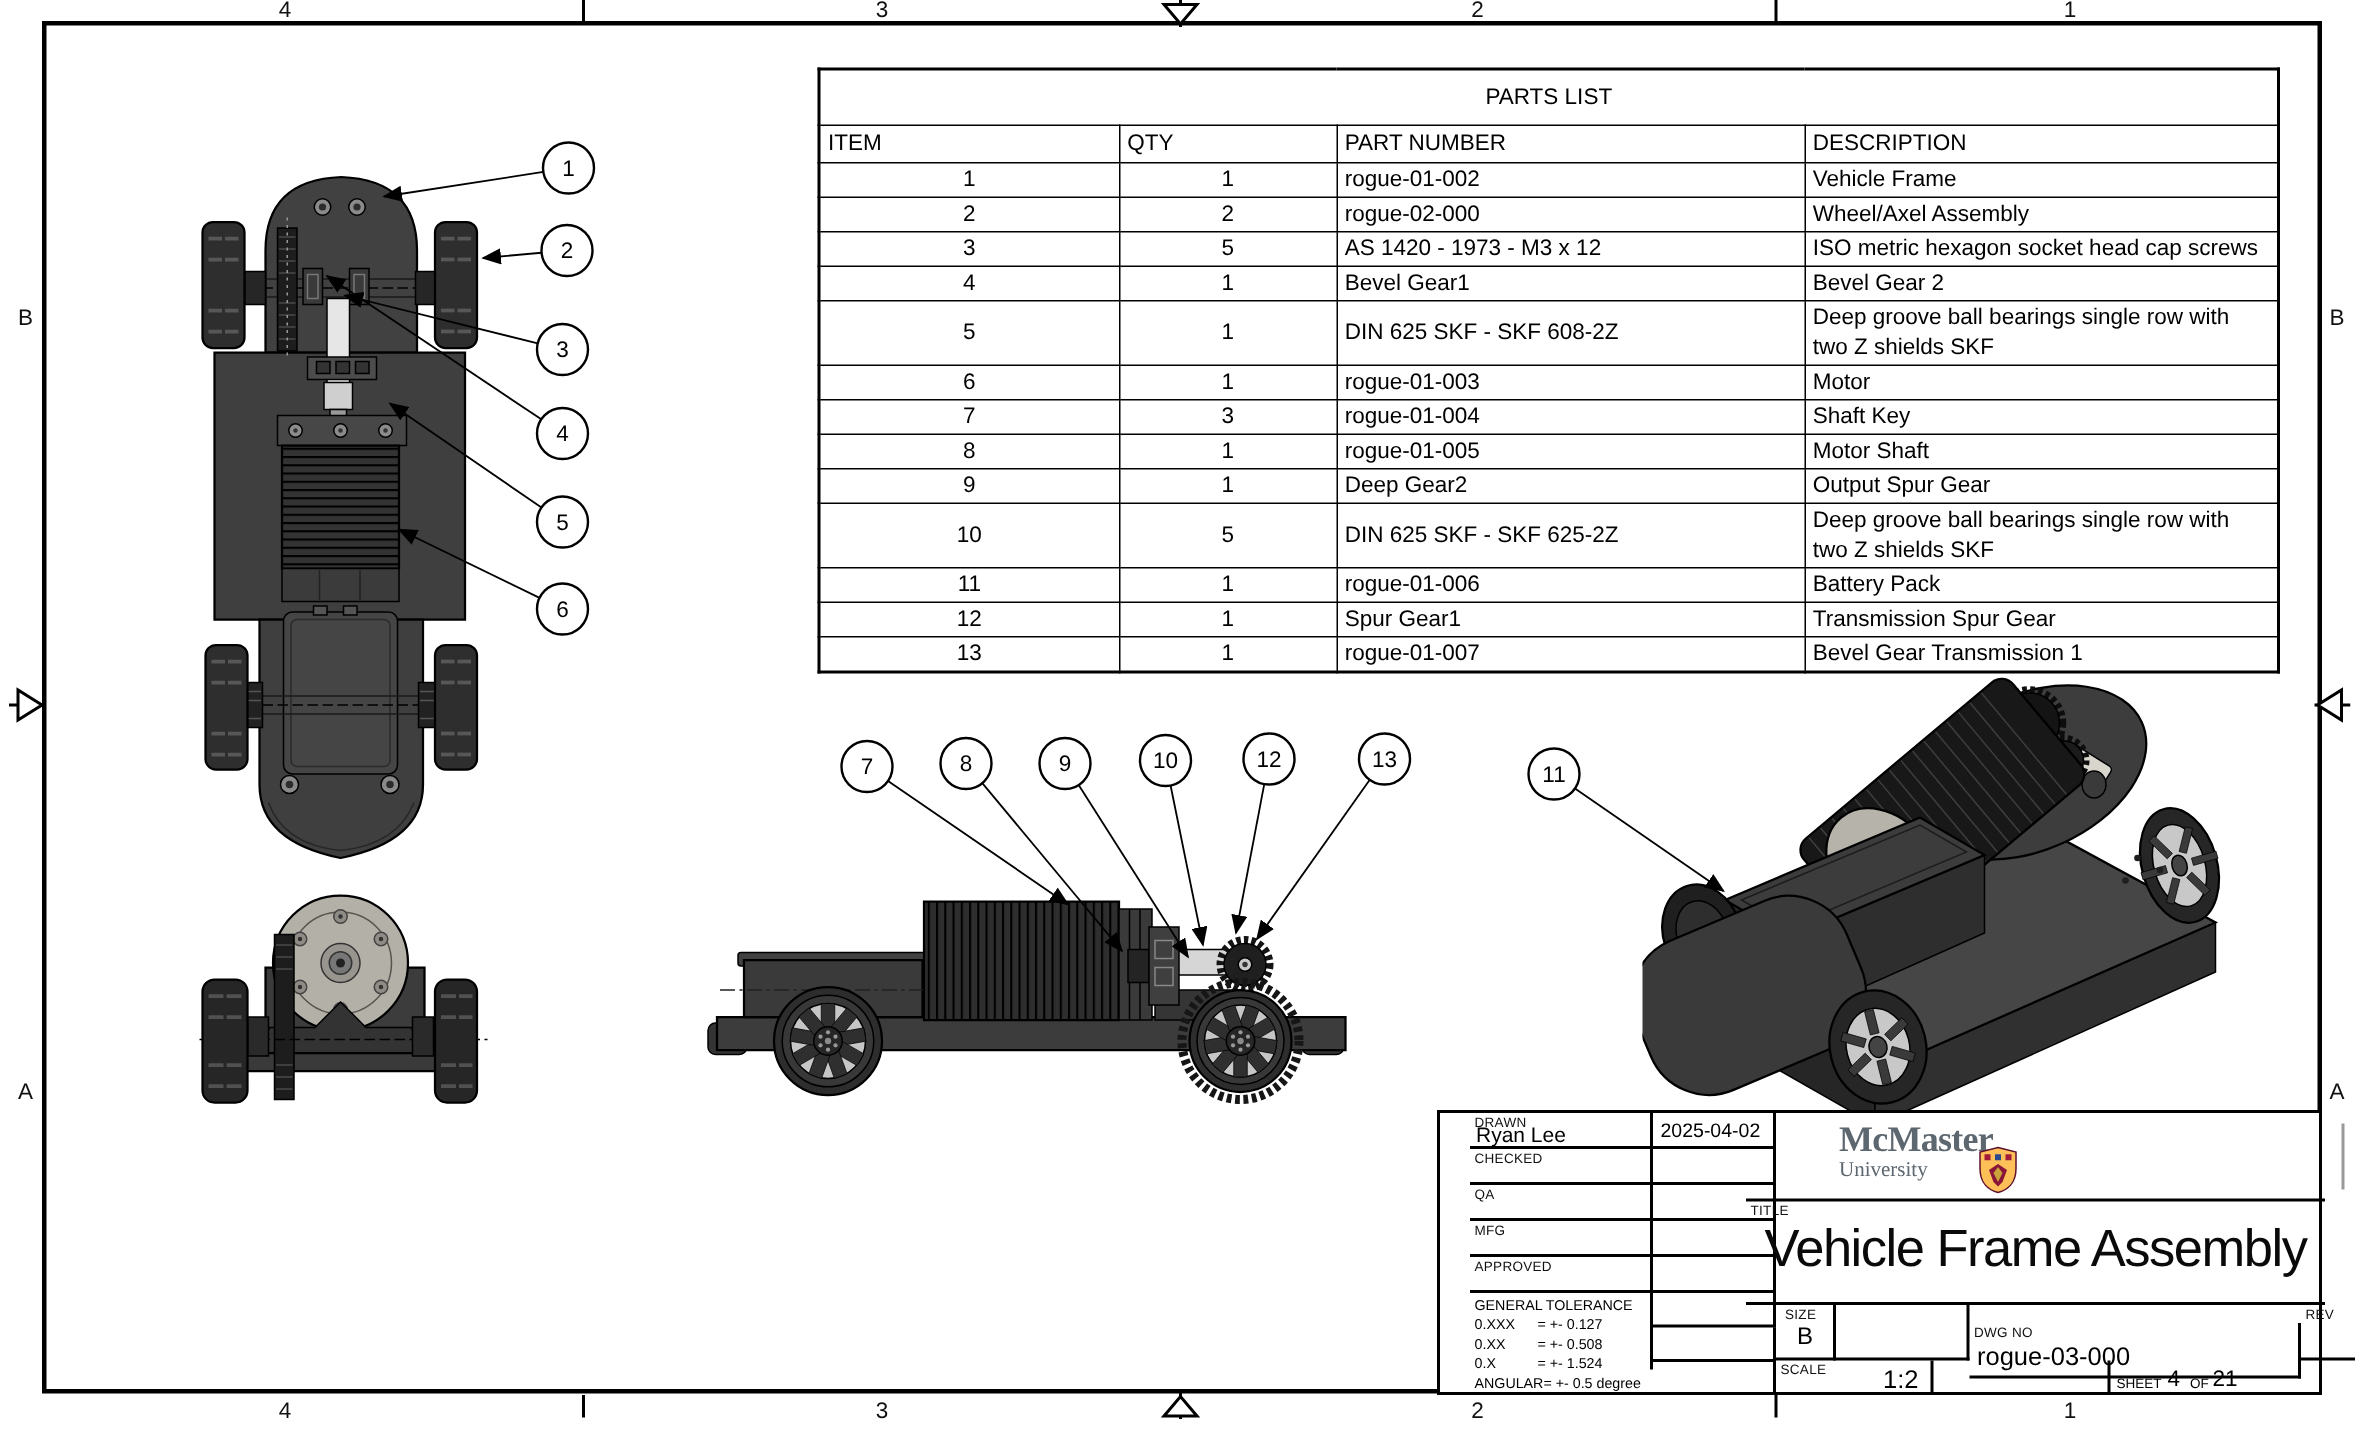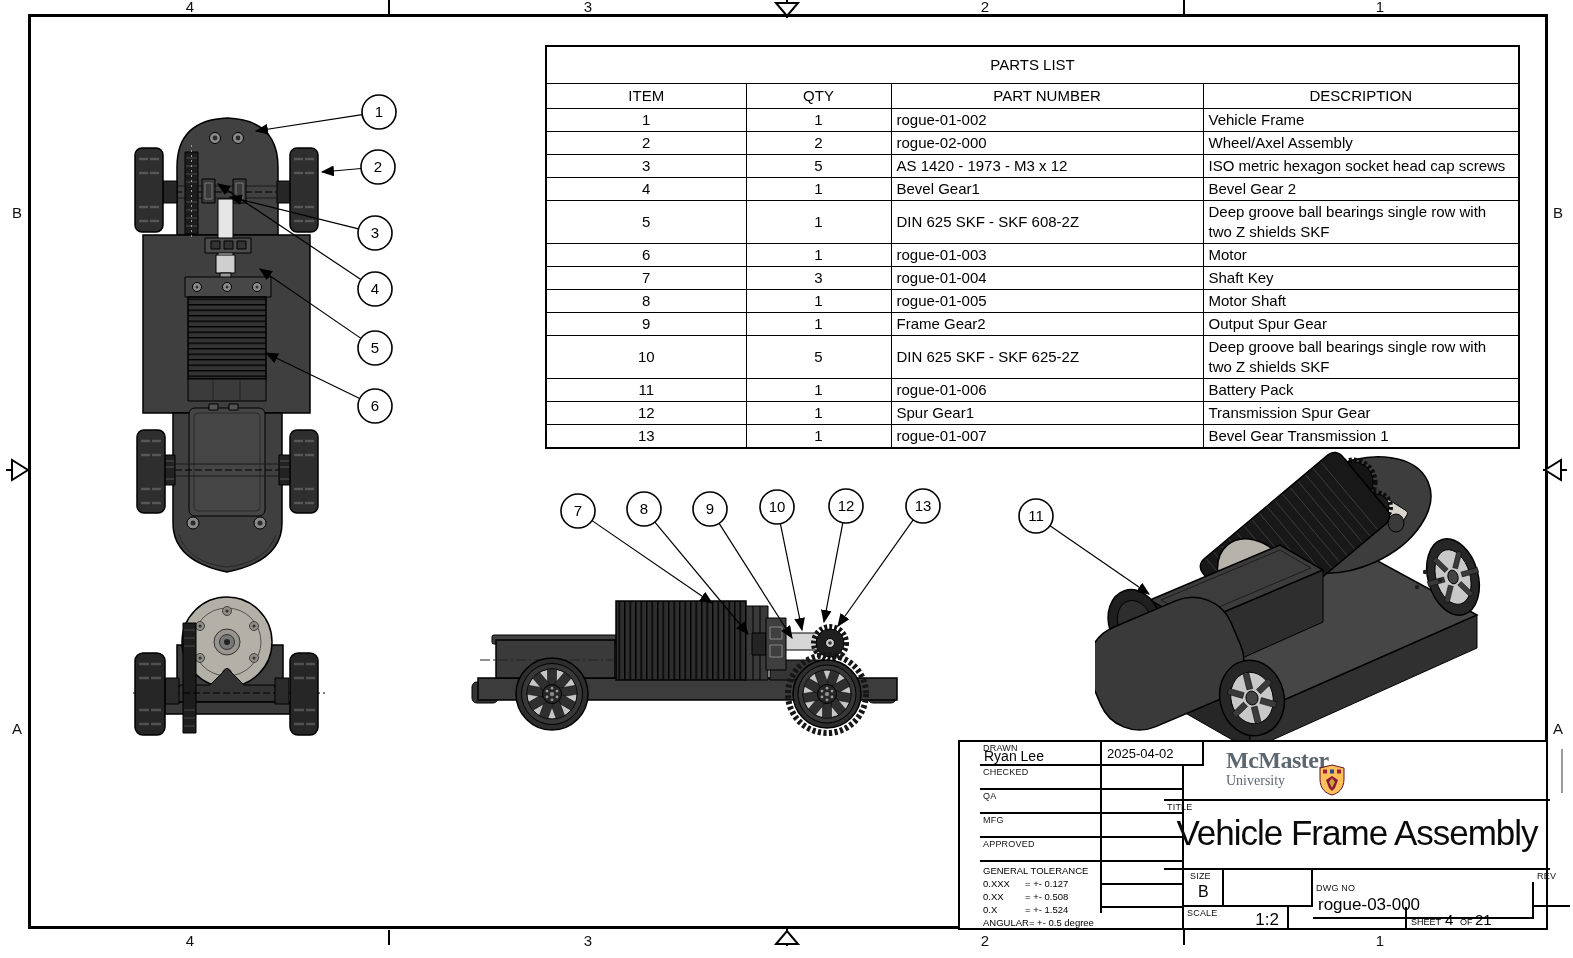--- a/index.html
+++ b/index.html
@@ -12,21 +12,21 @@
   .tick{position:absolute;width:2px;height:14px;background:#000;}
   .cmark{position:absolute;}
   .cmark line{stroke:#000;stroke-width:2;}
   .cmark polygon{fill:#fff;stroke:#000;stroke-width:2;}
   
   .pt-wrap{position:absolute;left:513px;top:45px;width:973px;padding-left:32px;}
   table.pt{border-collapse:collapse;table-layout:fixed;width:973px;border:2px solid #000;}
   table.pt td,table.pt th{border:1px solid #000;font-size:15px;font-weight:normal;
       padding:1px 5px;line-height:20px;vertical-align:middle;overflow:hidden;}
   .pt-title{text-align:center;height:34px;font-size:15px;}
-  .pt th{text-align:center;height:22px;}
+  .pt th{text-align:left;height:22px;}
   .c-item,.c-qty{text-align:center;}
   .c-pn,.c-desc{text-align:left;}
   
   .view{position:absolute;}
   .view *{vector-effect:non-scaling-stroke;}
   
   #overlay{position:absolute;left:0;top:0;pointer-events:none;}
   #overlay text{font-family:"Liberation Sans",sans-serif;font-size:15px;}
   
   .tb{position:absolute;left:958px;top:740px;width:590px;height:190px;
@@ -162,21 +162,21 @@
           </tr>
           <tr>
             <td class="c-item">8</td>
             <td class="c-qty">1</td>
             <td class="c-pn">rogue-01-005</td>
             <td class="c-desc">Motor Shaft</td>
           </tr>
           <tr>
             <td class="c-item">9</td>
             <td class="c-qty">1</td>
-            <td class="c-pn">Frame Gear2</td>
+            <td class="c-pn">Deep Gear2</td>
             <td class="c-desc">Output Spur Gear</td>
           </tr>
           <tr>
             <td class="c-item">10</td>
             <td class="c-qty">5</td>
             <td class="c-pn">DIN 625 SKF - SKF 625-2Z</td>
             <td class="c-desc">Deep groove ball bearings single row with two Z shields SKF</td>
           </tr>
           <tr>
             <td class="c-item">11</td>
@@ -639,21 +639,21 @@
       <div class="row">
           <span class="k">0.X</span>
           <span>= +- 1.524</span>
         </div>
       <div class="row">
           <span class="k">ANGULAR</span>
           <span>= +- 0.5 degree</span>
         </div>
     </div>
 
-    <div class="cell" style="left:122px;top:0;width:102px;height:24px">
+    <div class="cell" style="left:122px;top:0;width:82px;height:24px">
       <span class="val" style="left:5px;top:4px;font-size:13px">2025-04-02</span>
     </div>
     <div class="cell" style="left:122px;top:24px;width:82px;height:24px"></div>
     <div class="cell" style="left:122px;top:48px;width:82px;height:24px"></div>
     <div class="cell" style="left:122px;top:72px;width:82px;height:24px"></div>
     <div class="cell" style="left:122px;top:96px;width:82px;height:24px"></div>
     <div class="cell" style="left:122px;top:120px;width:82px;height:23px"></div>
     <div class="cell" style="left:122px;top:143px;width:82px;height:23px"></div>
     <div class="cell" style="left:122px;top:166px;width:82px;height:22px;border-bottom:none"></div>
 

